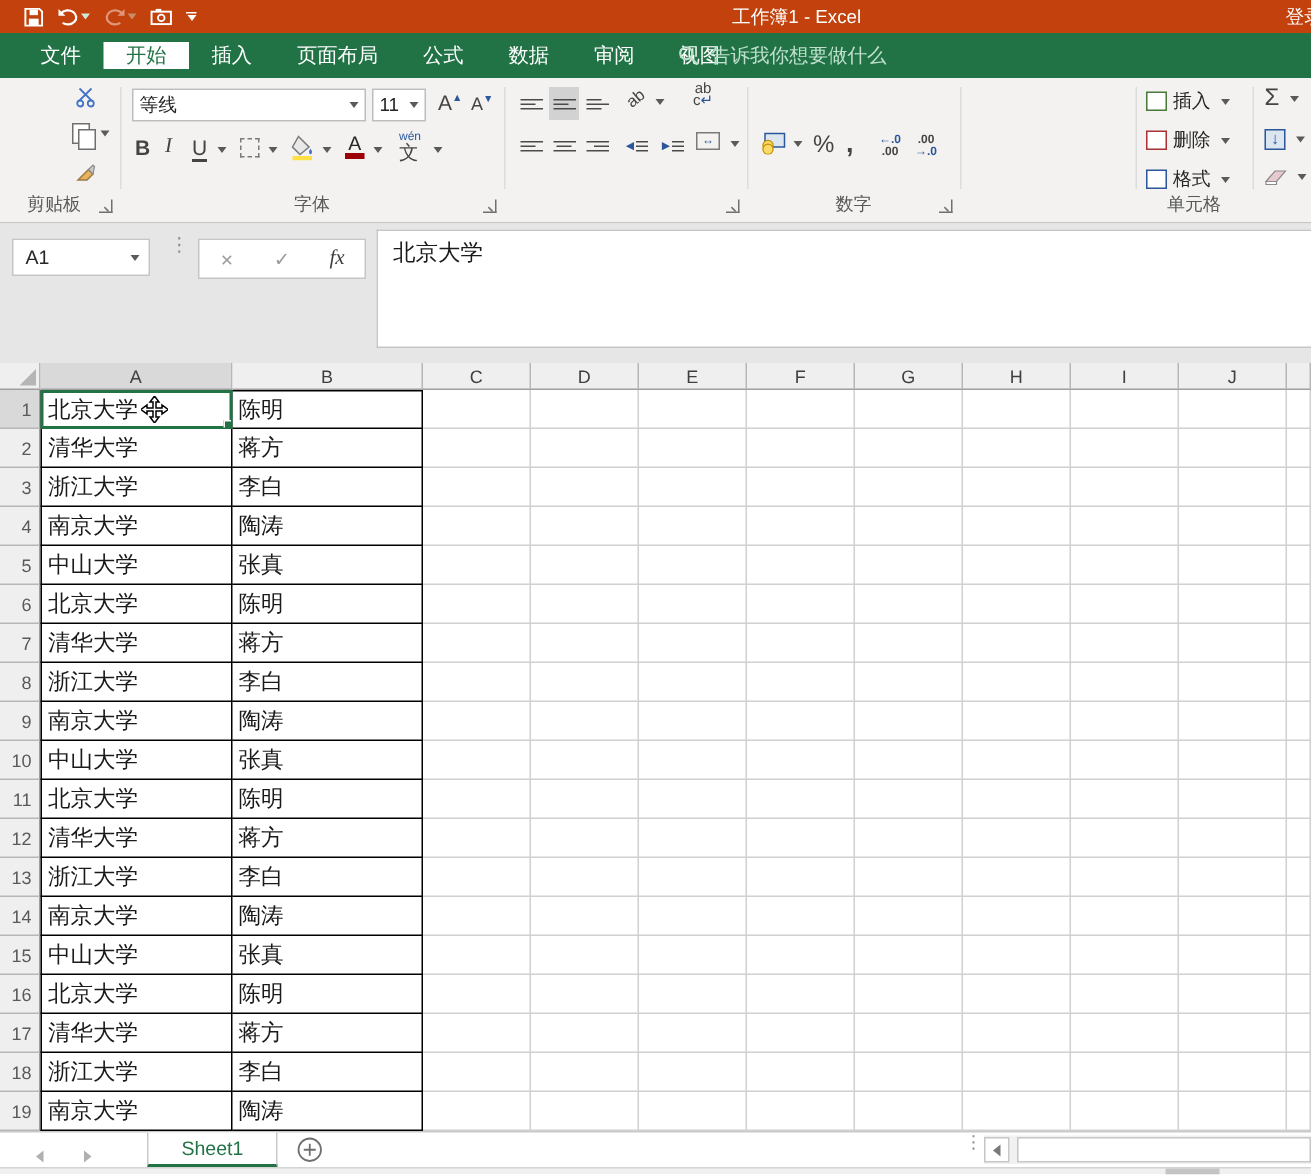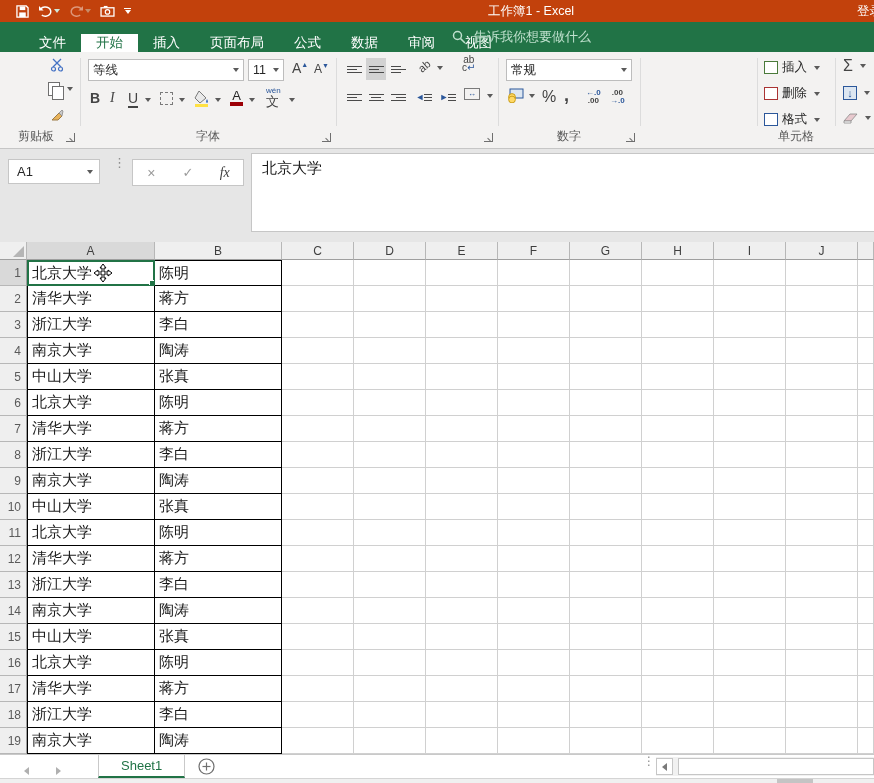--- a/index.html
+++ b/index.html
@@ -8,21 +8,21 @@
   .abs{position:absolute;}
   
   #titlebar{position:absolute;left:0;top:0;width:874px;height:22px;background:#c2410c;color:#fff;}
   #qat{position:absolute;left:16px;top:1px;display:flex;align-items:center;gap:9px;height:20px;}
   .qbtn{display:flex;align-items:center;gap:1px;}
   .qdis{opacity:.45;}
   #wintitle{position:absolute;left:488px;top:3px;font-size:12.5px;color:#fff;white-space:nowrap;}
   #signin{position:absolute;right:-8px;top:3px;font-size:12.5px;color:#fff;white-space:nowrap;}
   .tri{width:0;height:0;border-left:3px solid transparent;border-right:3px solid transparent;border-top:4px solid #cfe8da;display:inline-block;}
   
-  #tabrow{position:absolute;left:0;top:22px;width:874px;height:30px;background:#217346;display:flex;align-items:flex-end;padding-left:24px;box-sizing:border-box;}
+  #tabrow{position:absolute;left:0;top:22px;width:874px;height:30px;background:#217346;display:flex;align-items:center;padding-left:12px;box-sizing:border-box;}
   .rtab{display:flex;align-items:center;padding:0 15px;color:#fff;font-size:13.5px;cursor:default;white-space:nowrap;}
   .rtab.active{background:#fff;color:#217346;}
   #tellme{position:absolute;left:452px;top:0;height:30px;display:flex;align-items:center;gap:8px;color:#bfe0cd;font-size:13px;white-space:nowrap;}
   
   #ribbon{position:absolute;left:0;top:52px;width:874px;height:97px;background:#f3f2f1;border-bottom:1px solid #c6c6c6;box-sizing:border-box;}
   .gsep{position:absolute;top:6px;bottom:22px;width:1px;background:#dcdcdc;}
   .glabel{position:absolute;bottom:3px;font-size:12px;color:#595959;text-align:center;white-space:nowrap;}
   .launcher{position:absolute;bottom:6px;width:8px;height:8px;border-right:1px solid #6f6f6f;border-bottom:1px solid #6f6f6f;}
   .launcher:after{content:"";position:absolute;right:1px;bottom:1px;width:4px;height:1px;background:#6f6f6f;transform:rotate(45deg);}
   .dd{width:0;height:0;border-left:3px solid transparent;border-right:3px solid transparent;border-top:4px solid #5a5a5a;display:inline-block;margin-left:3px;vertical-align:middle;}
@@ -279,24 +279,20 @@
             <i style="width:8px;"></i>
           </span>
         </span>
       <span class="abs" style="left:128px;top:36px;width:16px;height:12px;border:1px solid #7a7a7a;box-sizing:border-box;text-align:center;line-height:10px;font-size:8px;color:#2b579a;">↔</span>
       <span class="dd abs" style="left:148px;top:42px;"></span>
       <span class="launcher" style="left:148px;"></span>
     </div>
     <div class="gsep" style="left:498px;"></div>
 
     <div class="abs" style="left:498px;top:0;width:142px;height:96px;">
-      <div class="combo abs" style="left:8px;top:7px;width:126px;height:22px;">
-        <span>常规</span>
-          <span class="dd"></span>
-      </div>
       <span class="abs" style="left:8px;top:36px;">
         <svg width="18" height="15" viewBox="0 0 18 15">
             <rect x="4" y="1" width="13" height="9" fill="#dce6f1" stroke="#2b579a" stroke-width="1"></rect>
             <circle cx="6" cy="9" r="3.4" fill="#ffd966" stroke="#bf8f00" stroke-width="0.8"></circle>
             <circle cx="6" cy="11.5" r="3.4" fill="#ffd966" stroke="#bf8f00" stroke-width="0.8"></circle>
           </svg>
       </span>
       <span class="dd abs" style="left:28px;top:42px;"></span>
       <span class="abs glyph" style="left:44px;top:36px;font-size:16px;">%</span>
       <span class="abs glyph" style="left:66px;top:33px;font-size:18px;font-weight:bold;">,</span>

